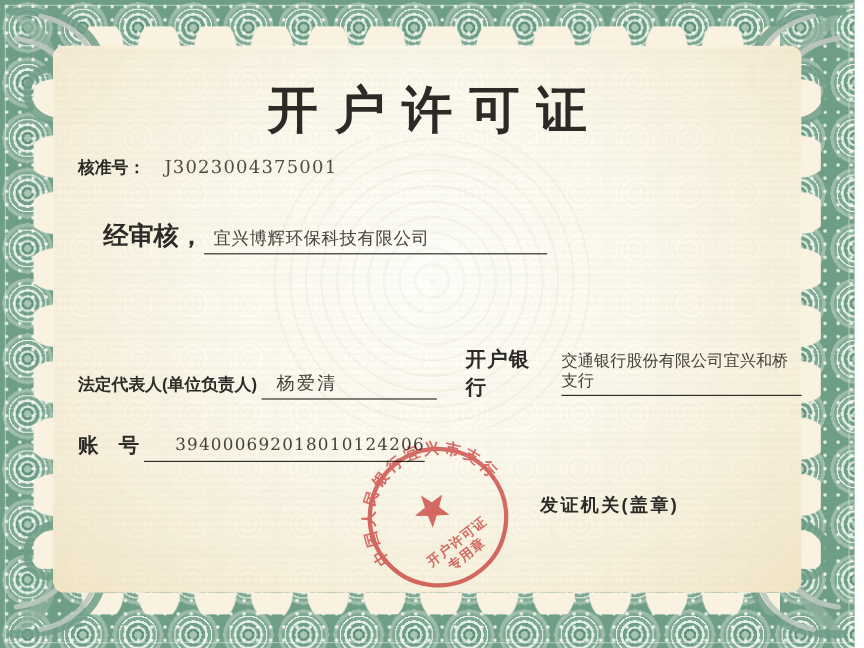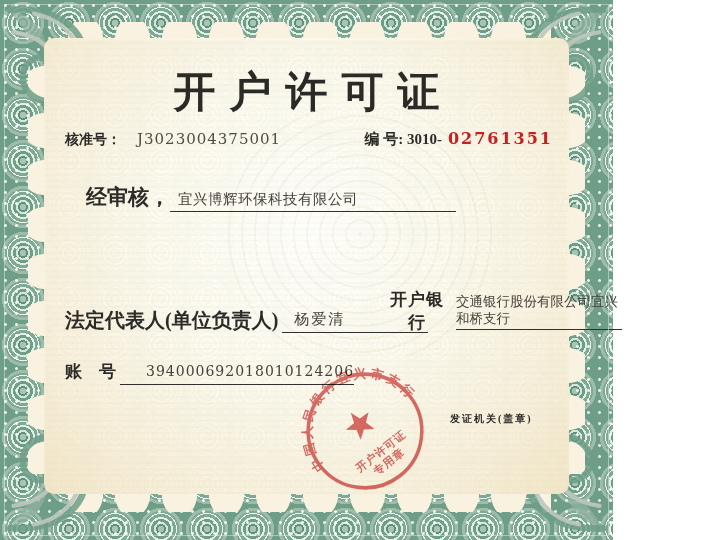--- a/index.html
+++ b/index.html
@@ -1,21 +1,21 @@
 <!DOCTYPE html>
 <html><head>
 <meta charset="utf-8">
 <style>
   * { margin:0; padding:0; box-sizing:border-box; }
   html,body { width:720px; height:540px; }
   body { font-family:"Liberation Sans", sans-serif; overflow:hidden; }
 
   
   .frame {
-    position:relative; width:613px; height:540px;
+    position:relative; width:712px; height:540px;
     background-color:#8fb29e;
     background-image:
       radial-gradient(circle, rgba(255,255,255,.85) 1px, rgba(255,255,255,0) 1.8px),
       radial-gradient(circle at center,
         #a8c4b3 0 3px, #5f9078 3px 5px, #d7e6dc 5px 7px, #6f9e87 7px 10px,
         #e4efe7 10px 12px, #7fa992 12px 15px, #eef5f0 15px 16px,
         #7fa992 16px 18px, #9dbcaa 18px 21px, #6f9e87 21px 23px);
     background-size: 11px 11px, 46px 46px;
   }
   .frame::after {
@@ -58,21 +58,21 @@
 
   
   .watermark {
     position:absolute; left:176px; top:66px; width:280px; height:260px;
     border-radius:50%; opacity:.55; pointer-events:none;
     background:repeating-radial-gradient(circle at center,
       rgba(206,180,135,.20) 0 2px, rgba(0,0,0,0) 2px 13px);
   }
 
   
-  .label { font-family:Liberation Serif, serif; font-weight:bold; color:#2d2b28; }
+  .label { font-family:Liberation Sans, sans-serif; font-weight:bold; color:#2d2b28; }
   .value { font-family:"DejaVu Serif", serif; color:#46413a; }
   .uline { border-bottom:1.5px solid #33312e; }
 
   .title {
     position:absolute; top:26px; left:0; width:100%;
     text-align:center; font-family:"DejaVu Serif", serif;
     font-size:42px; font-weight:900; color:#2c2a27;
     letter-spacing:14px; text-indent:14px;
   }
 
@@ -85,34 +85,34 @@
 
   .row-main { position:absolute; top:144px; left:42px; display:flex; align-items:flex-end; }
   .row-main .big { font-size:21px; line-height:30px; }
   .row-main .company { width:286px; font-size:14.5px; line-height:24px;
     padding-left:8px; letter-spacing:.5px; white-space:nowrap; }
   .row-main .suffix { margin-left:8px; }
 
   .row-main2 { position:absolute; top:192px; left:21px; font-size:21px; }
 
   .row-rep { position:absolute; top:258px; left:21px; display:flex; align-items:flex-end; }
-  .row-rep .label { font-size:20px; line-height:26px; }
+  .row-rep .label { font-size:14px; line-height:26px; }
   .row-rep .name { width:146px; font-size:15px; line-height:26px;
     padding-left:12px; letter-spacing:2px; margin-left:4px;margin-top:10px; }
 
   .row-bank { position:absolute; top:250px; left:344px; display:flex; align-items:center; }
-  .row-bank .label { font-size:17px; margin-right:10px; letter-spacing:1px;text-align:center; }
+  .row-bank .label { font-size:17px; margin-right:10px; letter-spacing:1px; }
   .row-bank .bank { width:206px; font-size:13.5px; line-height:17px; padding-bottom:2px; }
 
   .row-acct { position:absolute; top:320px; left:21px; display:flex; align-items:flex-end; }
   .row-acct .label { font-size:17px; line-height:26px; }
   .row-acct .acct { width:234px; font-size:14px; line-height:26px;
     padding-left:26px; letter-spacing:1px; margin-left:4px;text-align:center; }
 
-  .row-issuer { position:absolute; top:374px; left:406px; font-size:10px; letter-spacing:2px; }
+  .row-issuer { position:absolute; top:374px; left:406px; font-size:15px; letter-spacing:2px; }
   .row-date { position:absolute; top:402px; left:402px;
     font-family:"DejaVu Serif", serif; font-size:14.5px; color:#35332f; }
   .row-date span { margin-right:15px; }
 
   
   .seal { position:absolute; left:250px; top:322px; width:142px; height:142px;
     mix-blend-mode:multiply; opacity:.88; }
 </style>
 </head>
 <body>
@@ -150,23 +150,20 @@
   <div class="paper">
 
     <div class="watermark"></div>
 
     <div class="title">开户许可证</div>
 
     <div class="row-approval">
       <span class="label">核准号：</span><span class="value">J3023004375001</span>
     </div>
 
-    <div class="row-serial">
-      <span class="label">编 号: 3010-</span><span class="num">02761351</span>
-    </div>
 
     <div class="row-main">
       <span class="big label">经审核，</span>
       <span class="company value uline">宜兴博辉环保科技有限公司</span>
     </div>
 
 
     <div class="row-rep">
       <span class="label">法定代表人(单位负责人)</span>
       <span class="name value uline">杨爱清</span>

